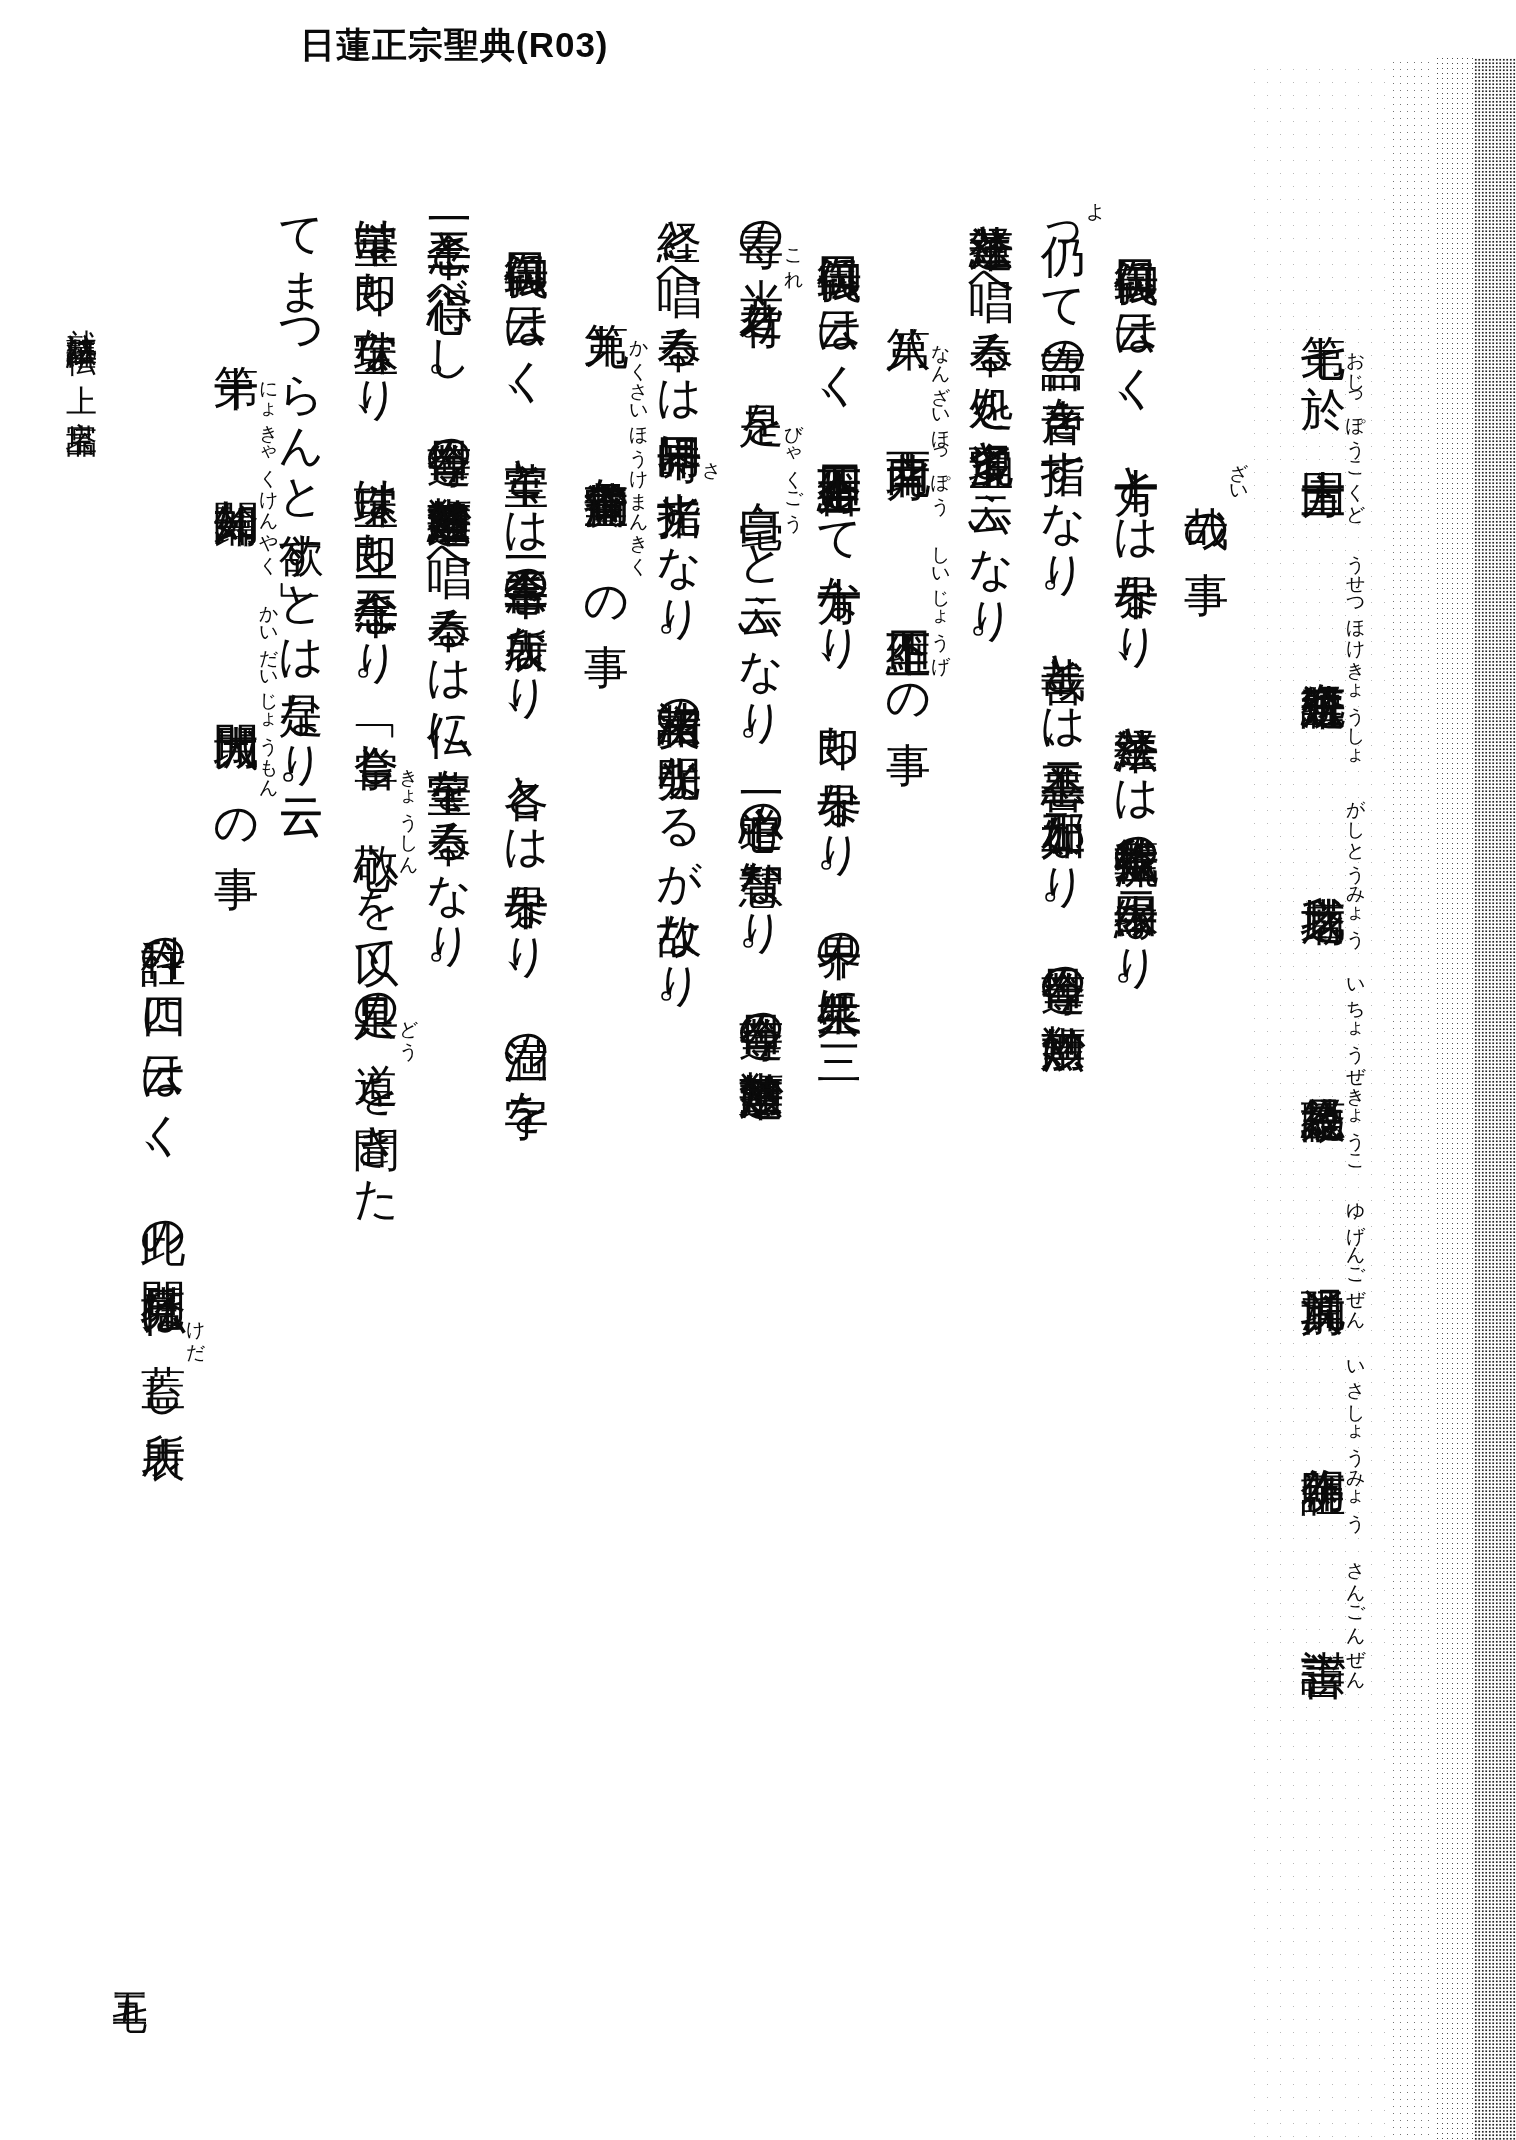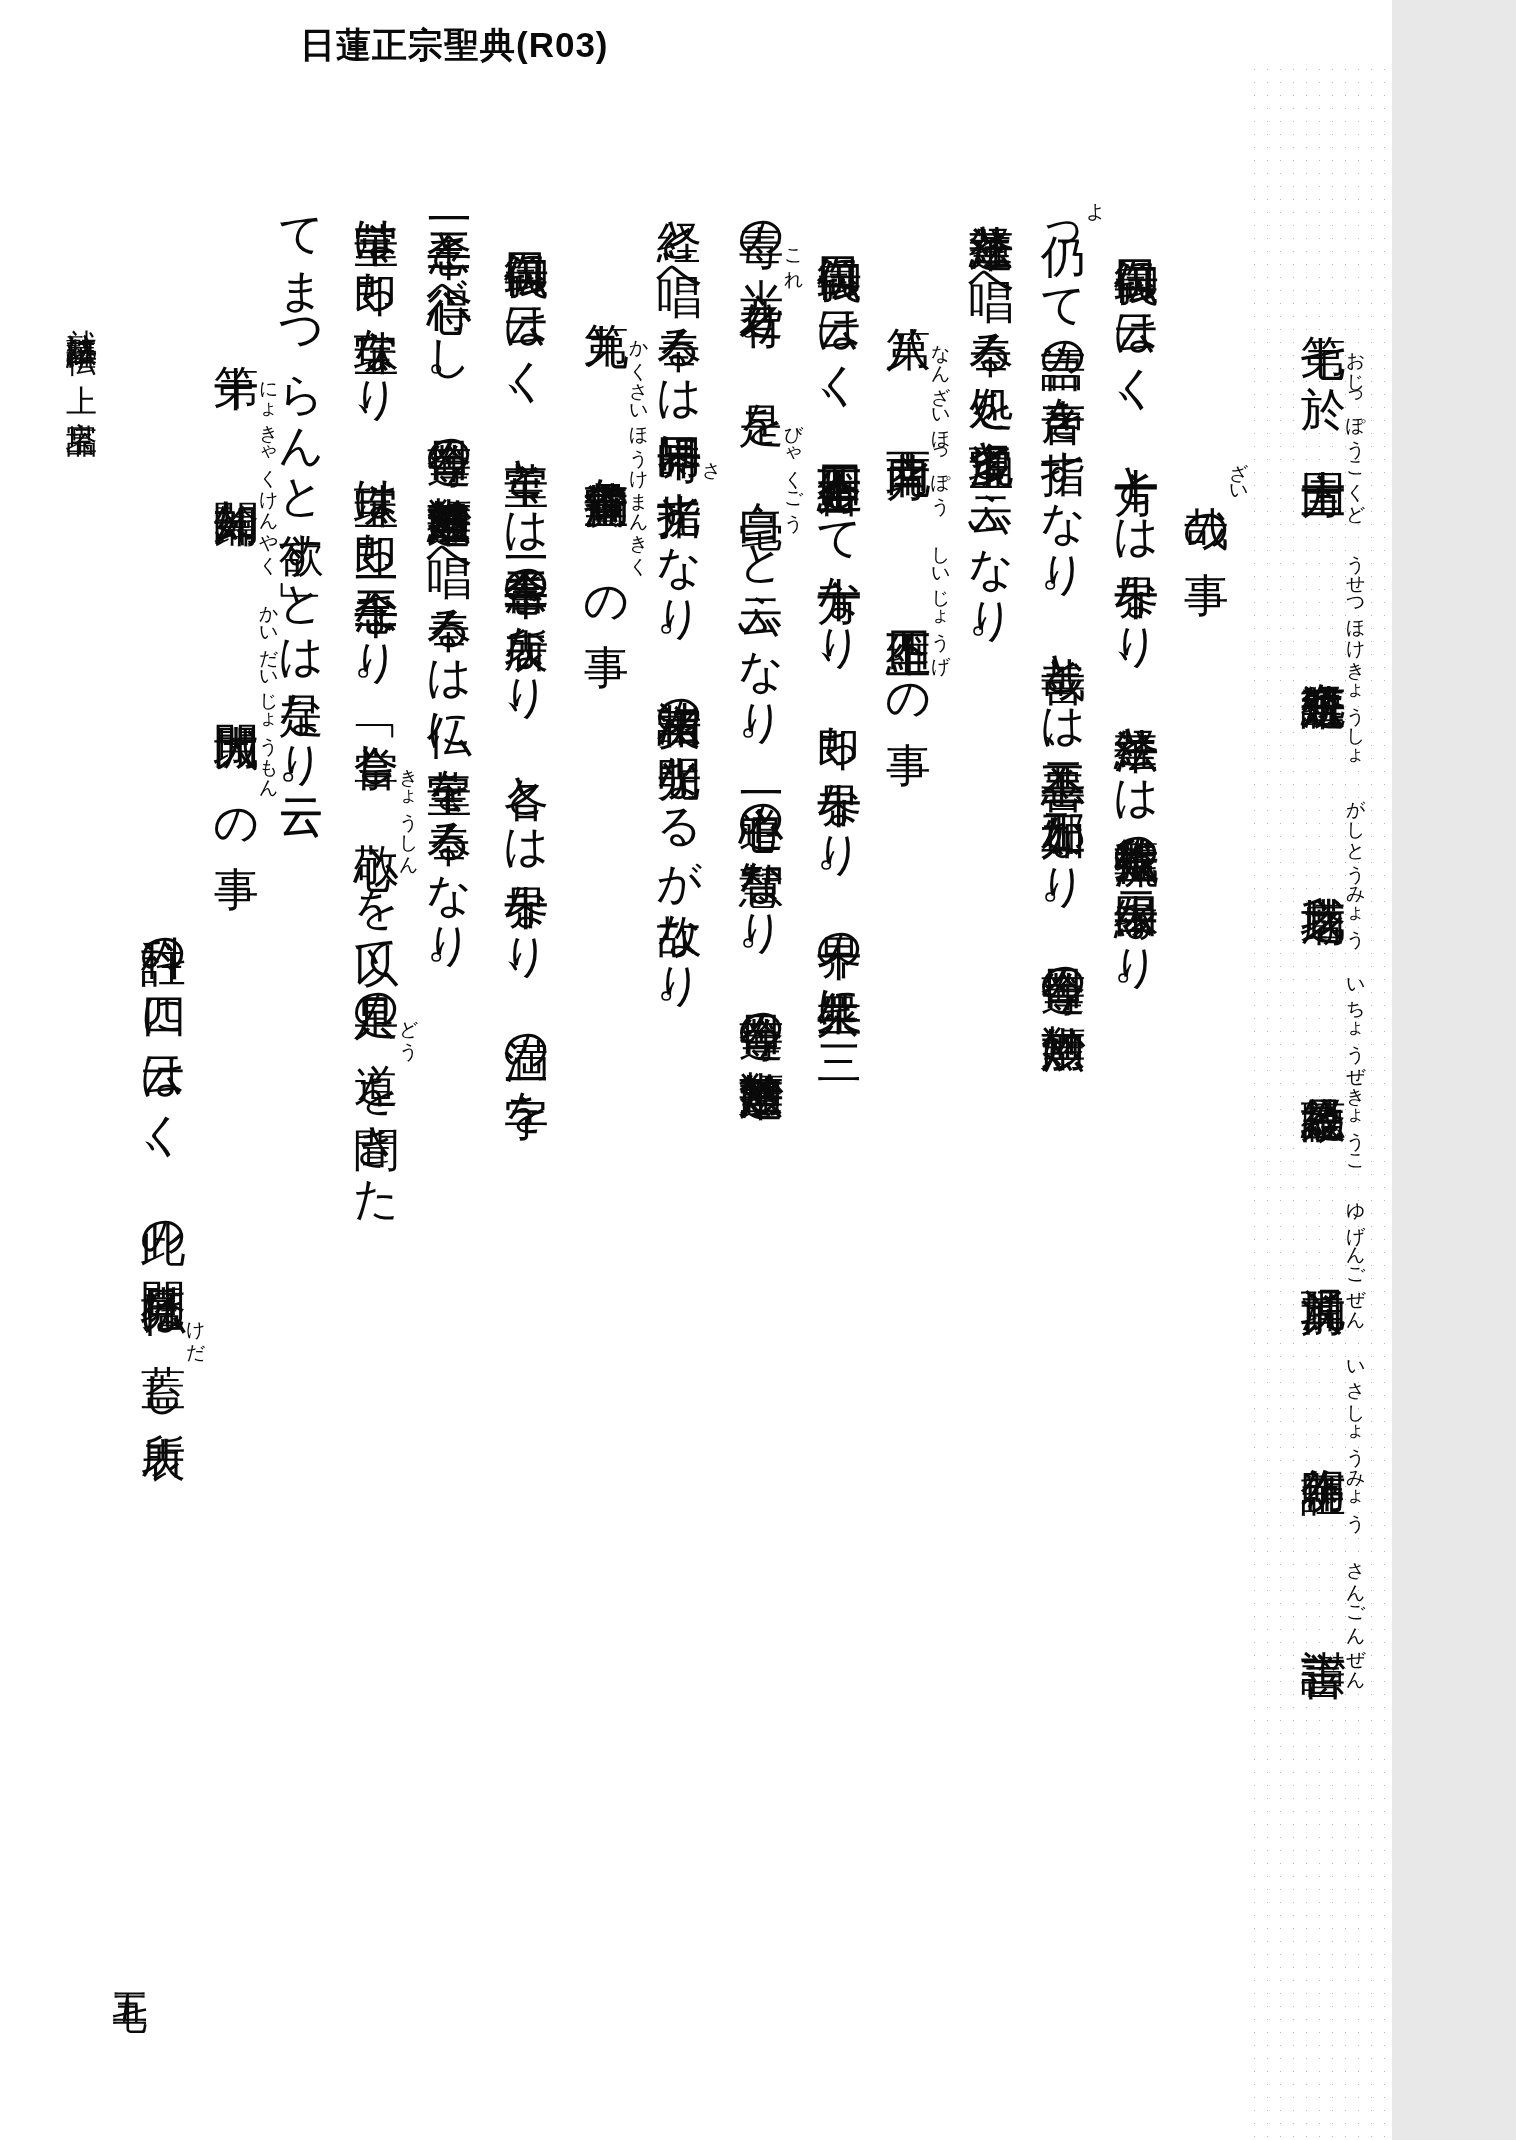--- a/index.html
+++ b/index.html
@@ -1,18 +1,18 @@
 <!DOCTYPE html>
 <html><head>
 <meta charset="utf-8">
 <style>
   html,body{margin:0;padding:0;background:#e8e8e8;}
   #page{
     position:relative;
-    width:1392px;height:2140px;
+    width:1516px;height:2140px;
     background:#ffffff;
     overflow:hidden;
     font-family:"Liberation Serif","DejaVu Serif",serif;
     color:#0a0a0a;
   }
   
   .hdr{
     position:absolute;left:300px;top:22px;
     font-family:"Liberation Sans","DejaVu Sans",sans-serif;
     font-size:35px;font-weight:600;letter-spacing:1px;

